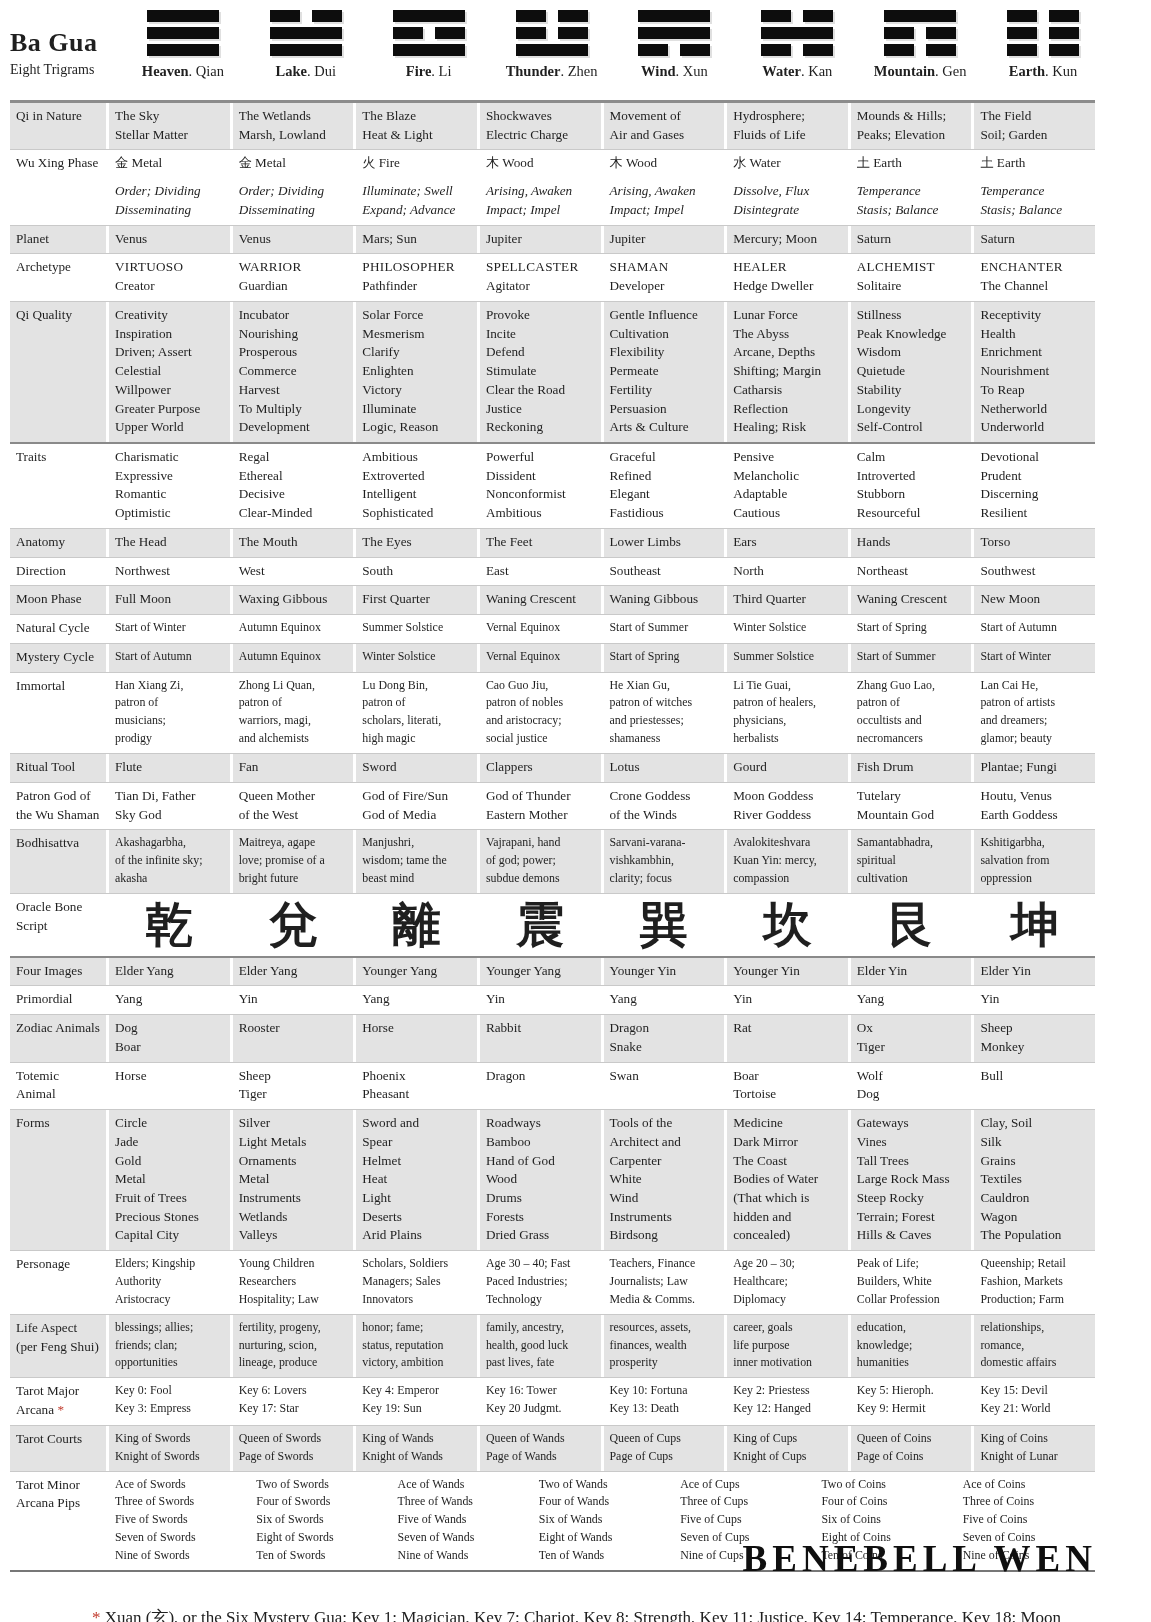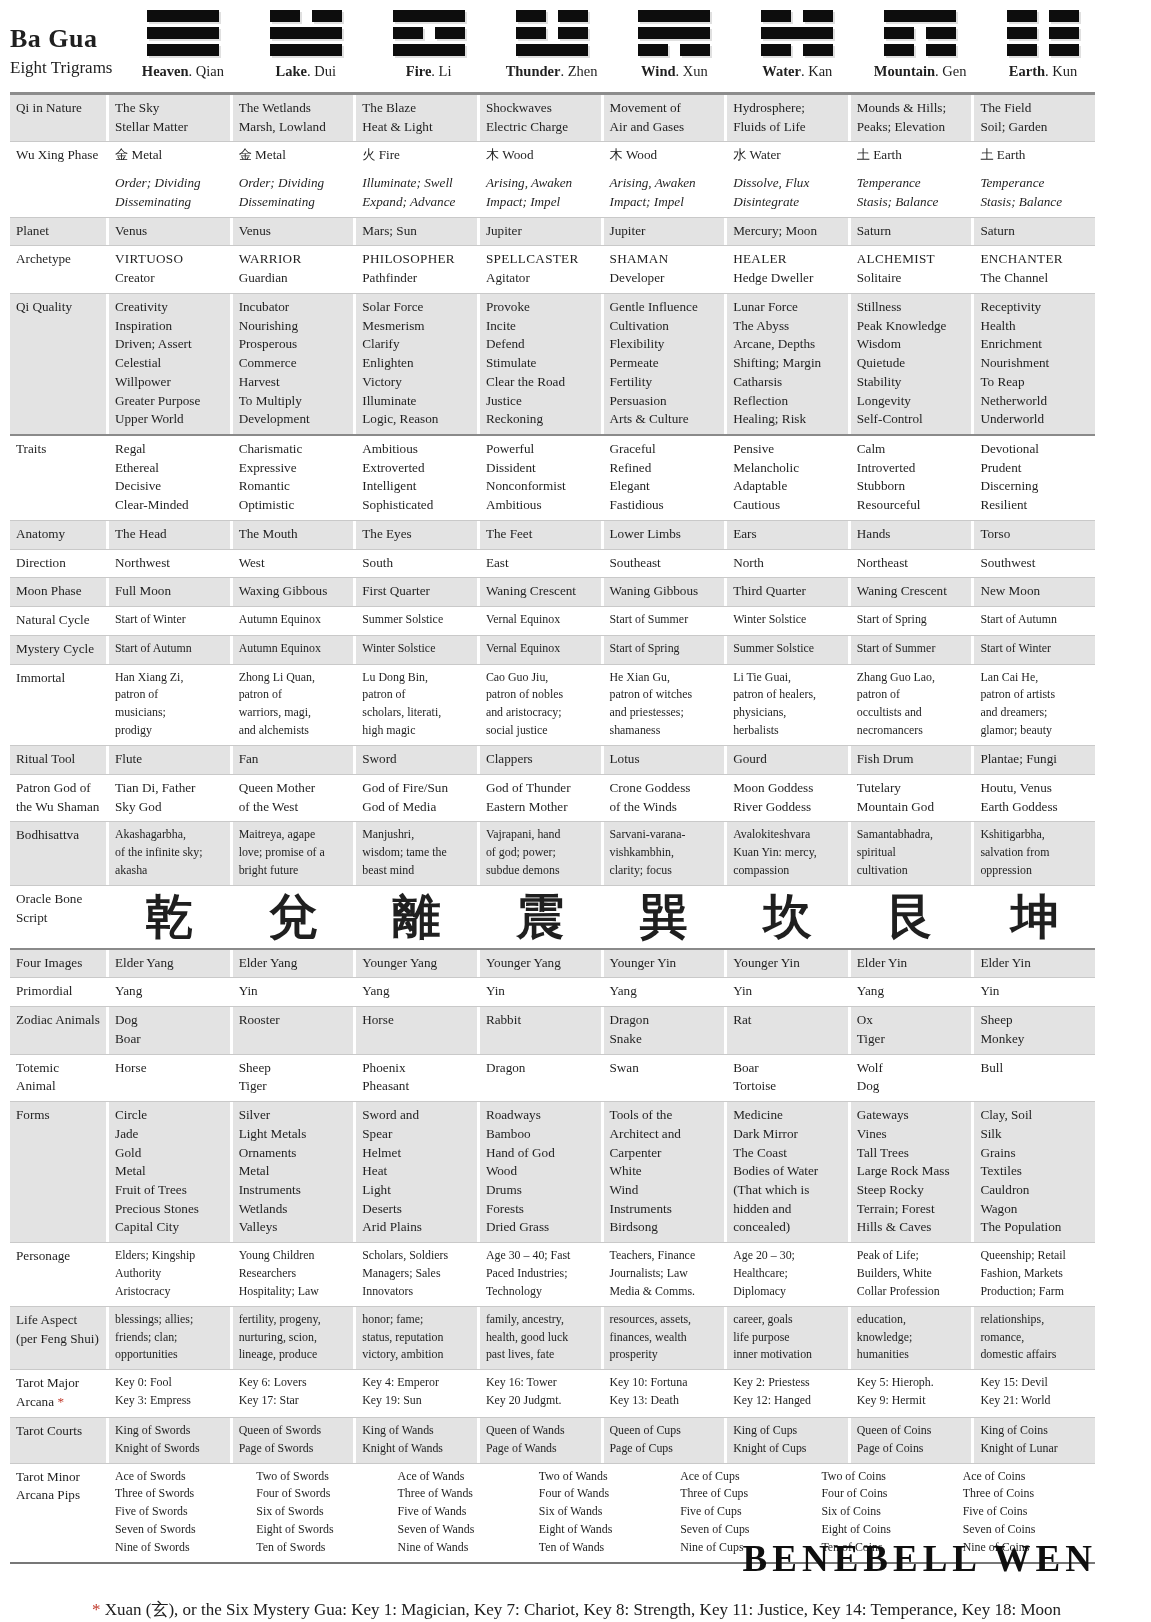--- a/index.html
+++ b/index.html
@@ -7,24 +7,24 @@
   body {
     width:1151px; height:1622px;
     font-family:"Liberation Serif", serif;
     color:#1f1f1f;
     position:relative;
     overflow:hidden;
   }
   .page { padding:10px 8px 0 10px; }
 
   
-  .header { display:flex; align-items:flex-end; width:1085px; padding-bottom:12px; }
+  .header { display:flex; align-items:flex-end; width:1085px; padding-bottom:20px; }
   .title-block { width:121px; flex:none; padding-bottom:2px; }
   .doc-title { font-size:26px; font-weight:bold; letter-spacing:0.5px; }
-  .doc-subtitle { font-size:17px; margin-top:4px; }
+  .doc-subtitle { font-size:14px; margin-top:4px; }
   .col-heads { display:flex; gap:19px; flex:1; }
   .col-head { flex:1; text-align:center; }
   .trigram { width:72px; margin:0 auto 7px auto; }
   .tri-line { height:12px; margin-bottom:5px; }
   .tri-line:last-child { margin-bottom:0; }
   .tri-solid { background:#0d0d0d; box-shadow:2px 2px 0 rgba(0,0,0,0.12); }
   .tri-broken { display:flex; justify-content:space-between; }
   .tri-broken .seg { width:30px; height:12px; background:#0d0d0d; box-shadow:2px 2px 0 rgba(0,0,0,0.12); }
   .col-name { font-size:14.5px; white-space:nowrap; }
   .col-name b { font-weight:bold; }
@@ -403,30 +403,30 @@
           <span class="line">To Reap</span>
           <span class="line">Netherworld</span>
           <span class="line">Underworld</span>
         </div>
       </div>
       <div class="brow rule-top">
         <div class="blabel">
           <span class="line">Traits</span>
         </div>
         <div class="bcell">
+          <span class="line">Charismatic</span>
+          <span class="line">Expressive</span>
+          <span class="line">Romantic</span>
+          <span class="line">Optimistic</span>
+        </div>
+        <div class="bcell">
           <span class="line">Regal</span>
           <span class="line">Ethereal</span>
           <span class="line">Decisive</span>
           <span class="line">Clear-Minded</span>
-        </div>
-        <div class="bcell">
-          <span class="line">Charismatic</span>
-          <span class="line">Expressive</span>
-          <span class="line">Romantic</span>
-          <span class="line">Optimistic</span>
         </div>
         <div class="bcell">
           <span class="line">Ambitious</span>
           <span class="line">Extroverted</span>
           <span class="line">Intelligent</span>
           <span class="line">Sophisticated</span>
         </div>
         <div class="bcell">
           <span class="line">Powerful</span>
           <span class="line">Dissident</span>

